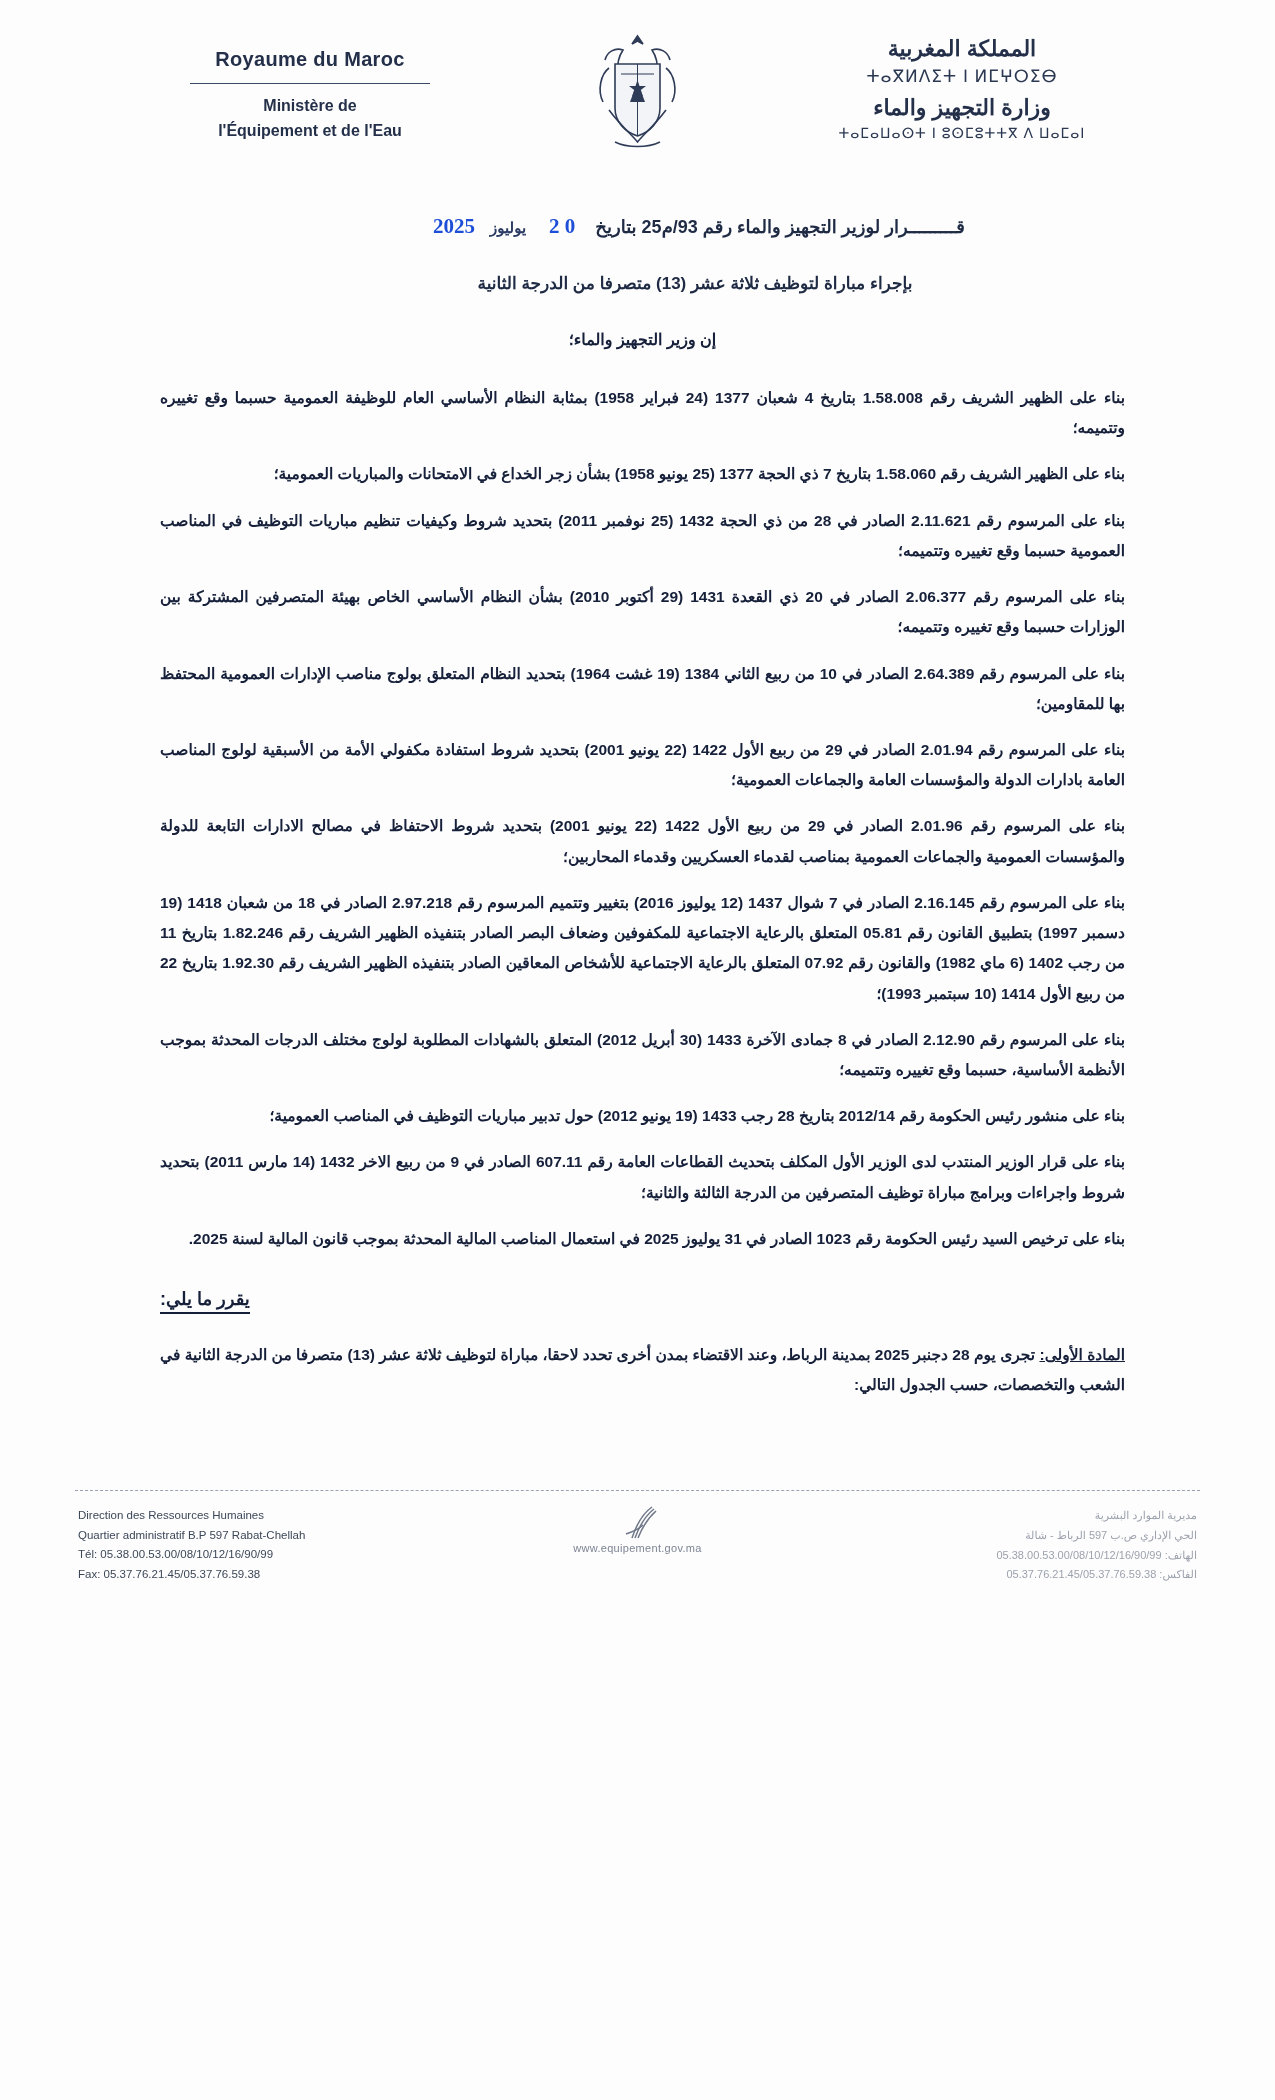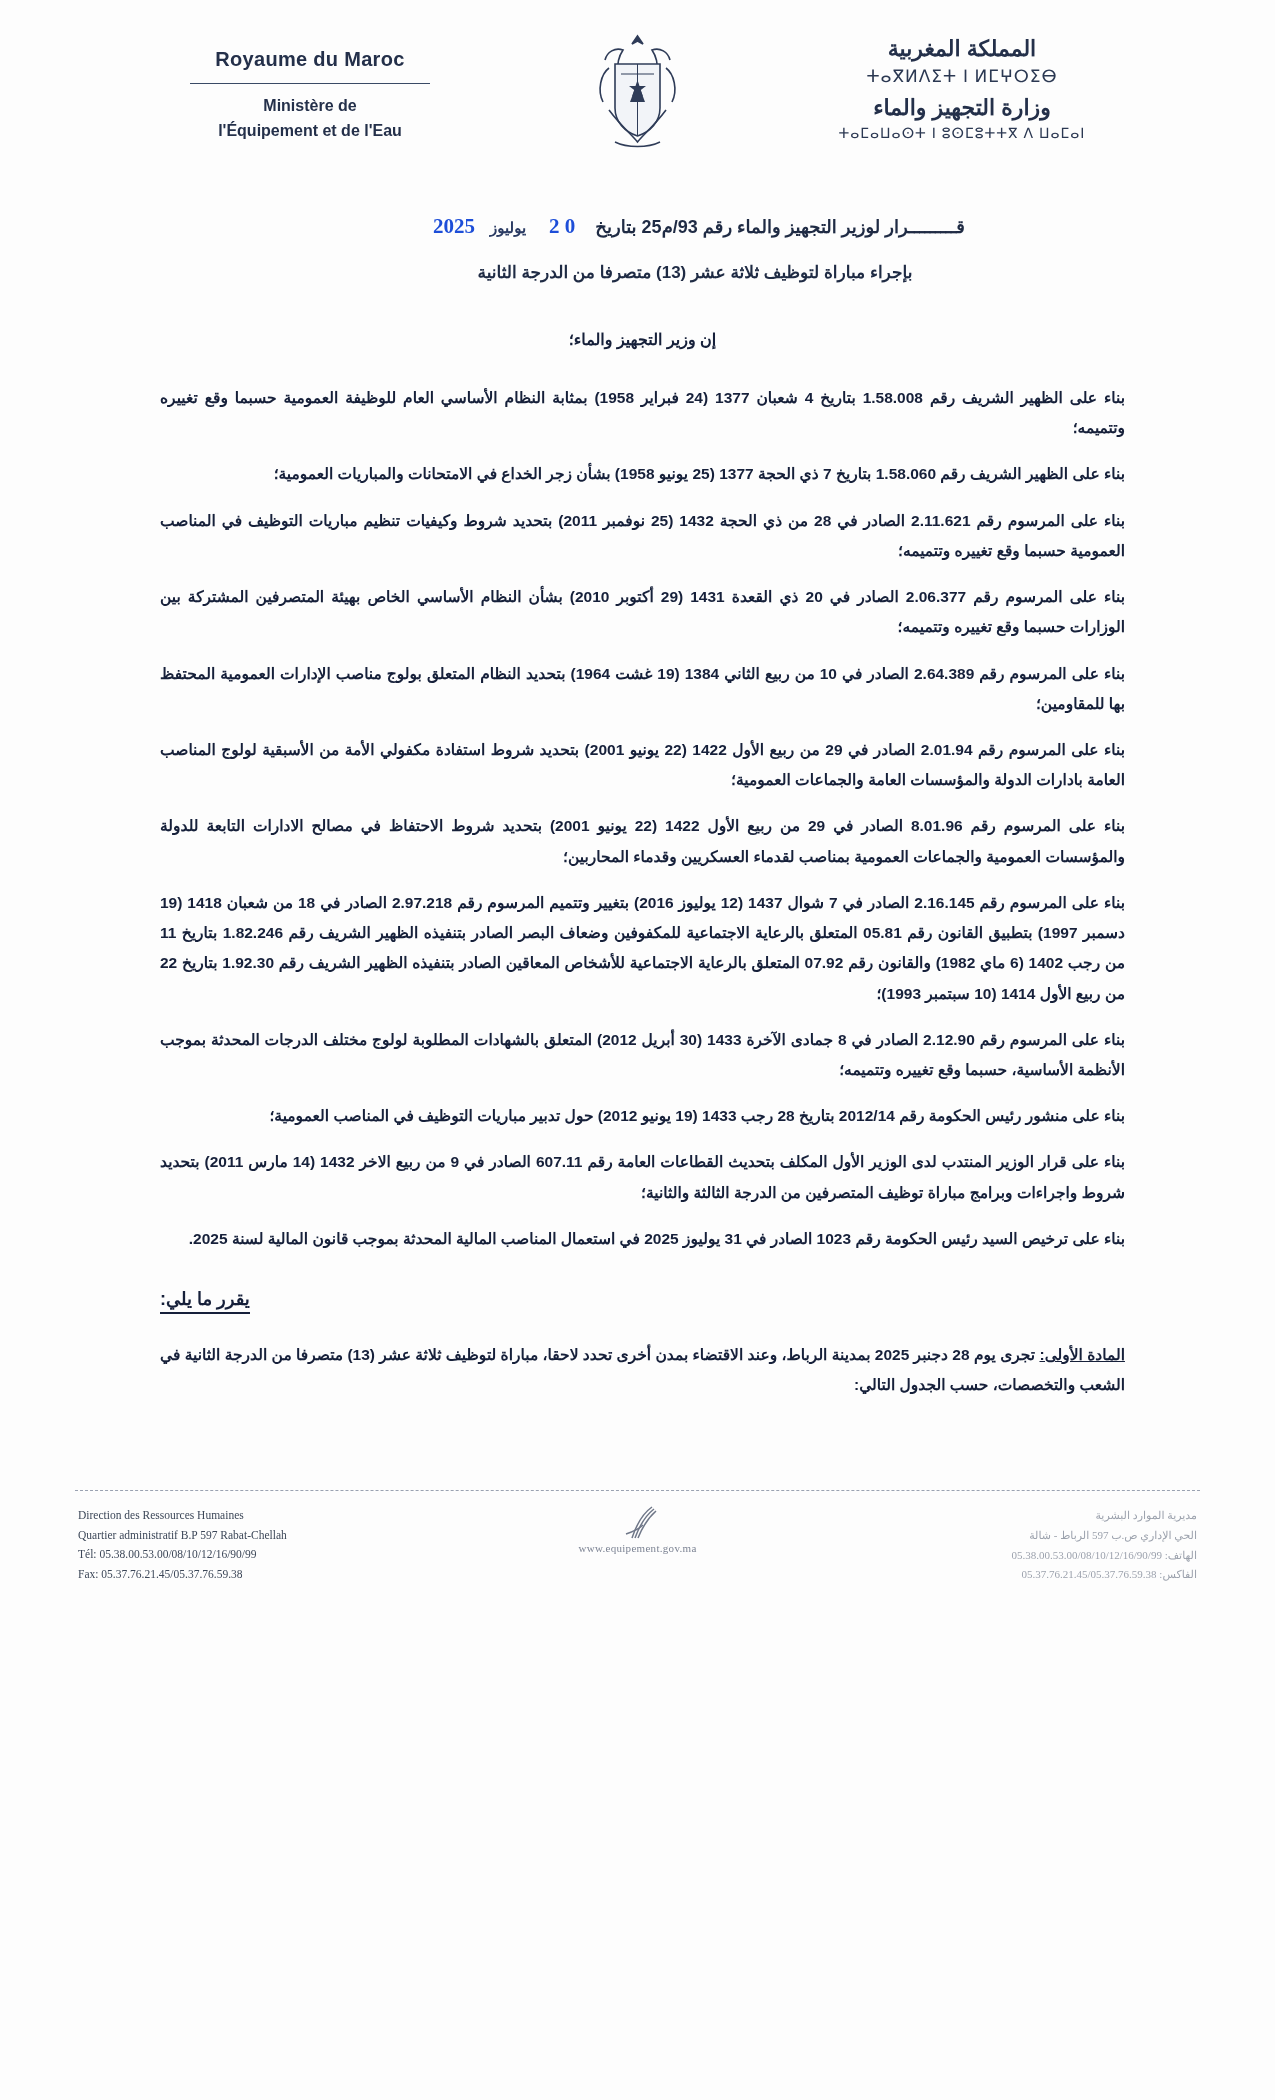--- a/index.html
+++ b/index.html
@@ -122,21 +122,21 @@
   }
   .stamp-month {
     color: #2b3b63;
     font-size: 15px;
     font-weight: bold;
   }
   .subtitle-line {
     font-size: 17px;
     font-weight: bold;
     color: #1f2b44;
-    margin-top: 15px;
+    margin-top: 26px;
   }
 
   
   .body-wrap {
     position: absolute;
     top: 330px;
     right: 150px;
     left: 160px;
     direction: rtl;
     text-align: justify;
@@ -175,21 +175,20 @@
     text-decoration: underline;
   }
 
   
   .footer {
     position: absolute;
     left: 0;
     right: 0;
     top: 1490px;
     height: 120px;
-    font-family: Liberation Serif, serif;
   }
   .footer-rule {
     position: absolute;
     left: 75px;
     right: 75px;
     top: 0;
     height: 0;
     border-top: 1px dashed #9aa2b1;
   }
   .footer-left {
@@ -287,21 +286,21 @@
 
   <div class="body-wrap">
     <div class="intro">إن وزير التجهيز والماء؛</div>
 
     <div class="clause">بناء على الظهير الشريف رقم 1.58.008 بتاريخ 4 شعبان 1377 (24 فبراير 1958) بمثابة النظام الأساسي العام للوظيفة العمومية حسبما وقع تغييره وتتميمه؛</div>
     <div class="clause">بناء على الظهير الشريف رقم 1.58.060 بتاريخ 7 ذي الحجة 1377 (25 يونيو 1958) بشأن زجر الخداع في الامتحانات والمباريات العمومية؛</div>
     <div class="clause">بناء على المرسوم رقم 2.11.621 الصادر في 28 من ذي الحجة 1432 (25 نوفمبر 2011) بتحديد شروط وكيفيات تنظيم مباريات التوظيف في المناصب العمومية حسبما وقع تغييره وتتميمه؛</div>
     <div class="clause">بناء على المرسوم رقم 2.06.377 الصادر في 20 ذي القعدة 1431 (29 أكتوبر 2010) بشأن النظام الأساسي الخاص بهيئة المتصرفين المشتركة بين الوزارات حسبما وقع تغييره وتتميمه؛</div>
     <div class="clause">بناء على المرسوم رقم 2.64.389 الصادر في 10 من ربيع الثاني 1384 (19 غشت 1964) بتحديد النظام المتعلق بولوج مناصب الإدارات العمومية المحتفظ بها للمقاومين؛</div>
     <div class="clause">بناء على المرسوم رقم 2.01.94 الصادر في 29 من ربيع الأول 1422 (22 يونيو 2001) بتحديد شروط استفادة مكفولي الأمة من الأسبقية لولوج المناصب العامة بادارات الدولة والمؤسسات العامة والجماعات العمومية؛</div>
-    <div class="clause">بناء على المرسوم رقم 8.01.96 الصادر في 29 من ربيع الأول 1422 (22 يونيو 2001) بتحديد شروط الاحتفاظ في مصالح الادارات التابعة للدولة والمؤسسات العمومية والجماعات العمومية بمناصب لقدماء العسكريين وقدماء المحاربين؛</div>
+    <div class="clause">بناء على المرسوم رقم 2.01.96 الصادر في 29 من ربيع الأول 1422 (22 يونيو 2001) بتحديد شروط الاحتفاظ في مصالح الادارات التابعة للدولة والمؤسسات العمومية والجماعات العمومية بمناصب لقدماء العسكريين وقدماء المحاربين؛</div>
     <div class="clause">بناء على المرسوم رقم 2.16.145 الصادر في 7 شوال 1437 (12 يوليوز 2016) بتغيير وتتميم المرسوم رقم 2.97.218 الصادر في 18 من شعبان 1418 (19 دسمبر 1997) بتطبيق القانون رقم 05.81 المتعلق بالرعاية الاجتماعية للمكفوفين وضعاف البصر الصادر بتنفيذه الظهير الشريف رقم 1.82.246 بتاريخ 11 من رجب 1402 (6 ماي 1982) والقانون رقم 07.92 المتعلق بالرعاية الاجتماعية للأشخاص المعاقين الصادر بتنفيذه الظهير الشريف رقم 1.92.30 بتاريخ 22 من ربيع الأول 1414 (10 سبتمبر 1993)؛</div>
     <div class="clause">بناء على المرسوم رقم 2.12.90 الصادر في 8 جمادى الآخرة 1433 (30 أبريل 2012) المتعلق بالشهادات المطلوبة لولوج مختلف الدرجات المحدثة بموجب الأنظمة الأساسية، حسبما وقع تغييره وتتميمه؛</div>
     <div class="clause">بناء على منشور رئيس الحكومة رقم 2012/14 بتاريخ 28 رجب 1433 (19 يونيو 2012) حول تدبير مباريات التوظيف في المناصب العمومية؛</div>
     <div class="clause">بناء على قرار الوزير المنتدب لدى الوزير الأول المكلف بتحديث القطاعات العامة رقم 607.11 الصادر في 9 من ربيع الاخر 1432 (14 مارس 2011) بتحديد شروط واجراءات وبرامج مباراة توظيف المتصرفين من الدرجة الثالثة والثانية؛</div>
     <div class="clause">بناء على ترخيص السيد رئيس الحكومة رقم 1023 الصادر في 31 يوليوز 2025 في استعمال المناصب المالية المحدثة بموجب قانون المالية لسنة 2025.</div>
 
     <div class="decides">
       <span>يقرر ما يلي:</span>
     </div>
 

